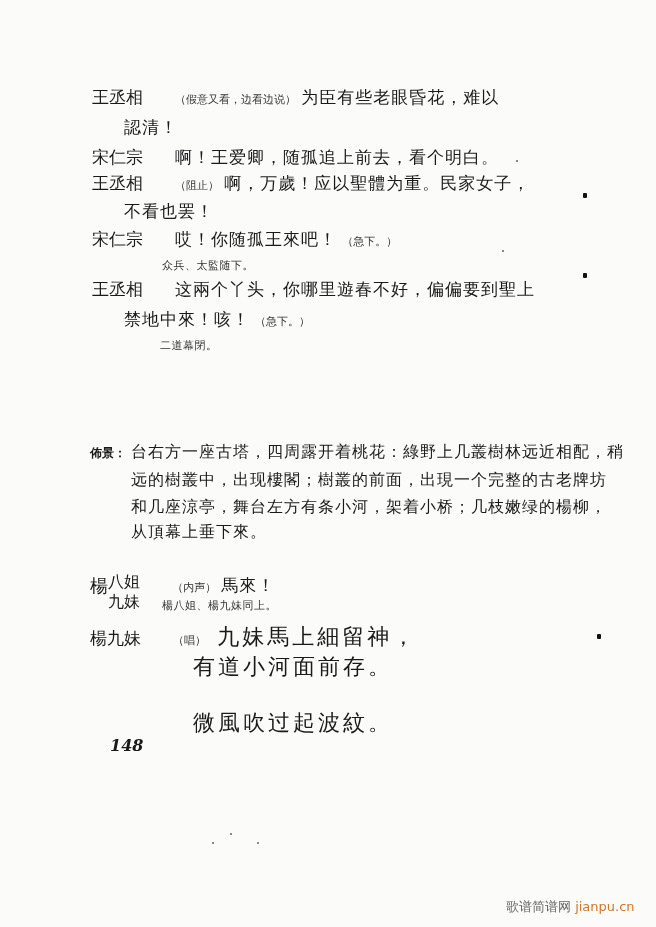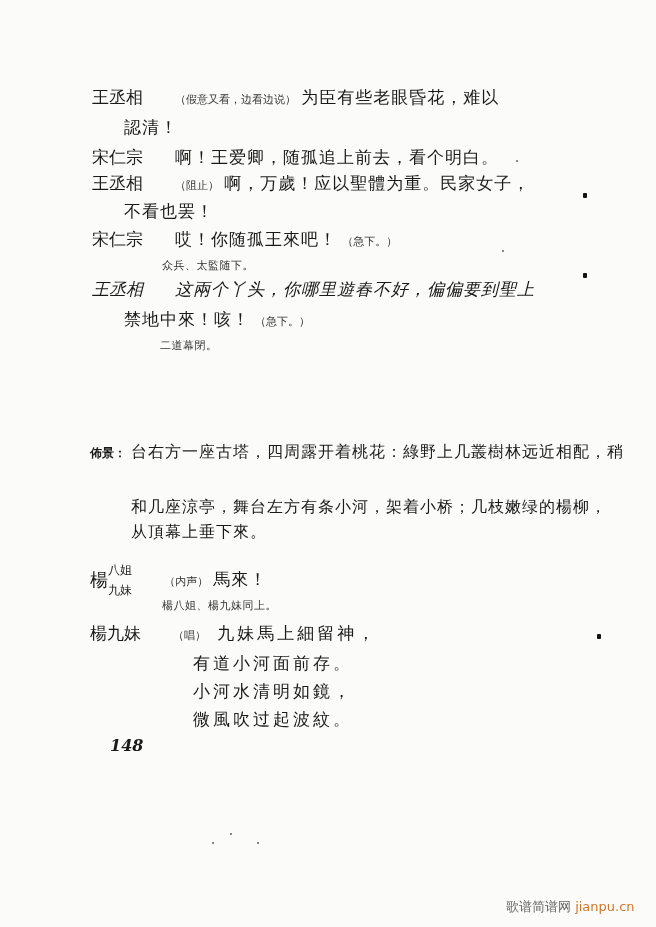--- a/index.html
+++ b/index.html
@@ -11,24 +11,24 @@
   }
   .page { position: absolute; left: 0; top: 0; width: 656px; height: 843px; }
   .line { position: absolute; white-space: nowrap; }
   .speaker { font-size: 17px; letter-spacing: 0; display: inline-block; width: 78px; }
   .dialogue { font-size: 17px; letter-spacing: 1px; }
   .stage { font-size: 11px; color: #333; letter-spacing: 0.5px; }
   .paren { font-size: 11px; color: #333; }
   .scene-title { position: absolute; left: 263px; top: 400px; font-size: 19px; letter-spacing: 14px; font-weight: bold; }
   .setting-label { font-weight: bold; font-size: 12px; }
   .setting-text { font-size: 16px; letter-spacing: 1px; }
-  .poem { font-size: 17px; letter-spacing: 3px; }
+  .poem { font-size: 22px; letter-spacing: 3px; }
   .stacked { display: inline-block; vertical-align: middle; }
   .stacked .big { font-size: 18px; vertical-align: middle; }
-  .stacked .names { display: inline-block; vertical-align: middle; font-size: 12px; line-height: 20px; }
+  .stacked .names { display: inline-block; vertical-align: middle; font-size: 16px; line-height: 20px; margin-top: 12px; }
   .page-number { position: absolute; left: 110px; top: 736px; font-style: italic; font-weight: bold; font-size: 16px; font-family: "DejaVu Serif", serif; }
   .mark { position: absolute; width: 4px; height: 5px; background: #111; border-radius: 1px; }
   .watermark { position: absolute; left: 506px; top: 898px; font-family: "DejaVu Sans", sans-serif; font-size: 13px; color: #666; }
   .watermark .site { color: #d2762a; }
   .speck { position: absolute; width: 2px; height: 2px; background: #888; }
 </style>
 </head>
 <body>
 
 <div class="page">
@@ -56,55 +56,55 @@
     <span class="dialogue">不看也罢！</span>
   </div>
 
   <div class="line" style="left:92px; top:228px;">
     <span class="speaker">宋仁宗</span>
     <span class="dialogue">哎！你随孤王來吧！</span>
     <span class="paren">（急下。）</span>
   </div>
   <div class="line stage" style="left:162px; top:258px;">众兵、太監随下。</div>
 
-  <div class="line" style="left:92px; top:278px;font-style:italic;">
+  <div class="line" style="left:92px; top:278px;">
     <span class="speaker">王丞相</span>
     <span class="dialogue">这兩个丫头，你哪里遊春不好，偏偏要到聖上</span>
   </div>
   <div class="line" style="left:124px; top:308px;">
     <span class="dialogue">禁地中來！咳！</span>
     <span class="paren">（急下。）</span>
   </div>
   <div class="line stage" style="left:160px; top:338px;">二道幕閉。</div>
 
 
   <div class="line" style="left:90px; top:442px;">
     <span class="setting-label">佈景：</span>
     <span class="setting-text">台右方一座古塔，四周露开着桃花：綠野上几叢樹林远近相配，稍</span>
   </div>
+  <div class="line setting-text" style="left:131px; top:470px;">远的樹叢中，出现樓閣；樹叢的前面，出現一个完整的古老牌坊</div>
   <div class="line setting-text" style="left:131px; top:497px;">和几座涼亭，舞台左方有条小河，架着小桥；几枝嫩绿的楊柳，</div>
   <div class="line setting-text" style="left:131px; top:522px;">从頂幕上垂下來。</div>
 
   <div class="line" style="left:90px; top:560px;">
     <span class="stacked">
       <span class="big">楊</span><span class="names"><span>八姐</span><br><span>九妹</span></span>
     </span>
     <span style="display:inline-block; width:22px;"></span>
     <span class="paren">（内声）</span>
     <span class="dialogue">馬來！</span>
   </div>
   <div class="line stage" style="left:162px; top:598px;">楊八姐、楊九妹同上。</div>
 
   <div class="line" style="left:90px; top:622px;">
     <span class="speaker">楊九妹</span>
     <span class="paren">（唱）</span>
     <span class="poem" style="margin-left:6px;">九妹馬上細留神，</span>
   </div>
   <div class="line poem" style="left:193px; top:652px;">有道小河面前存。</div>
-  <div class="line poem" style="left:193px; top:680px;">小河水清明如鏡，</div>
   <div class="line poem" style="left:193px; top:708px;">微風吹过起波紋。</div>
 
   <div class="page-number">148</div>
 
   <div class="mark" style="left:583px; top:193px;"></div>
   <div class="mark" style="left:583px; top:273px;"></div>
   <div class="mark" style="left:597px; top:634px;"></div>
   <div class="speck" style="left:516px; top:160px;"></div>
   <div class="speck" style="left:502px; top:250px;"></div>
   <div class="speck" style="left:230px; top:833px;"></div>

